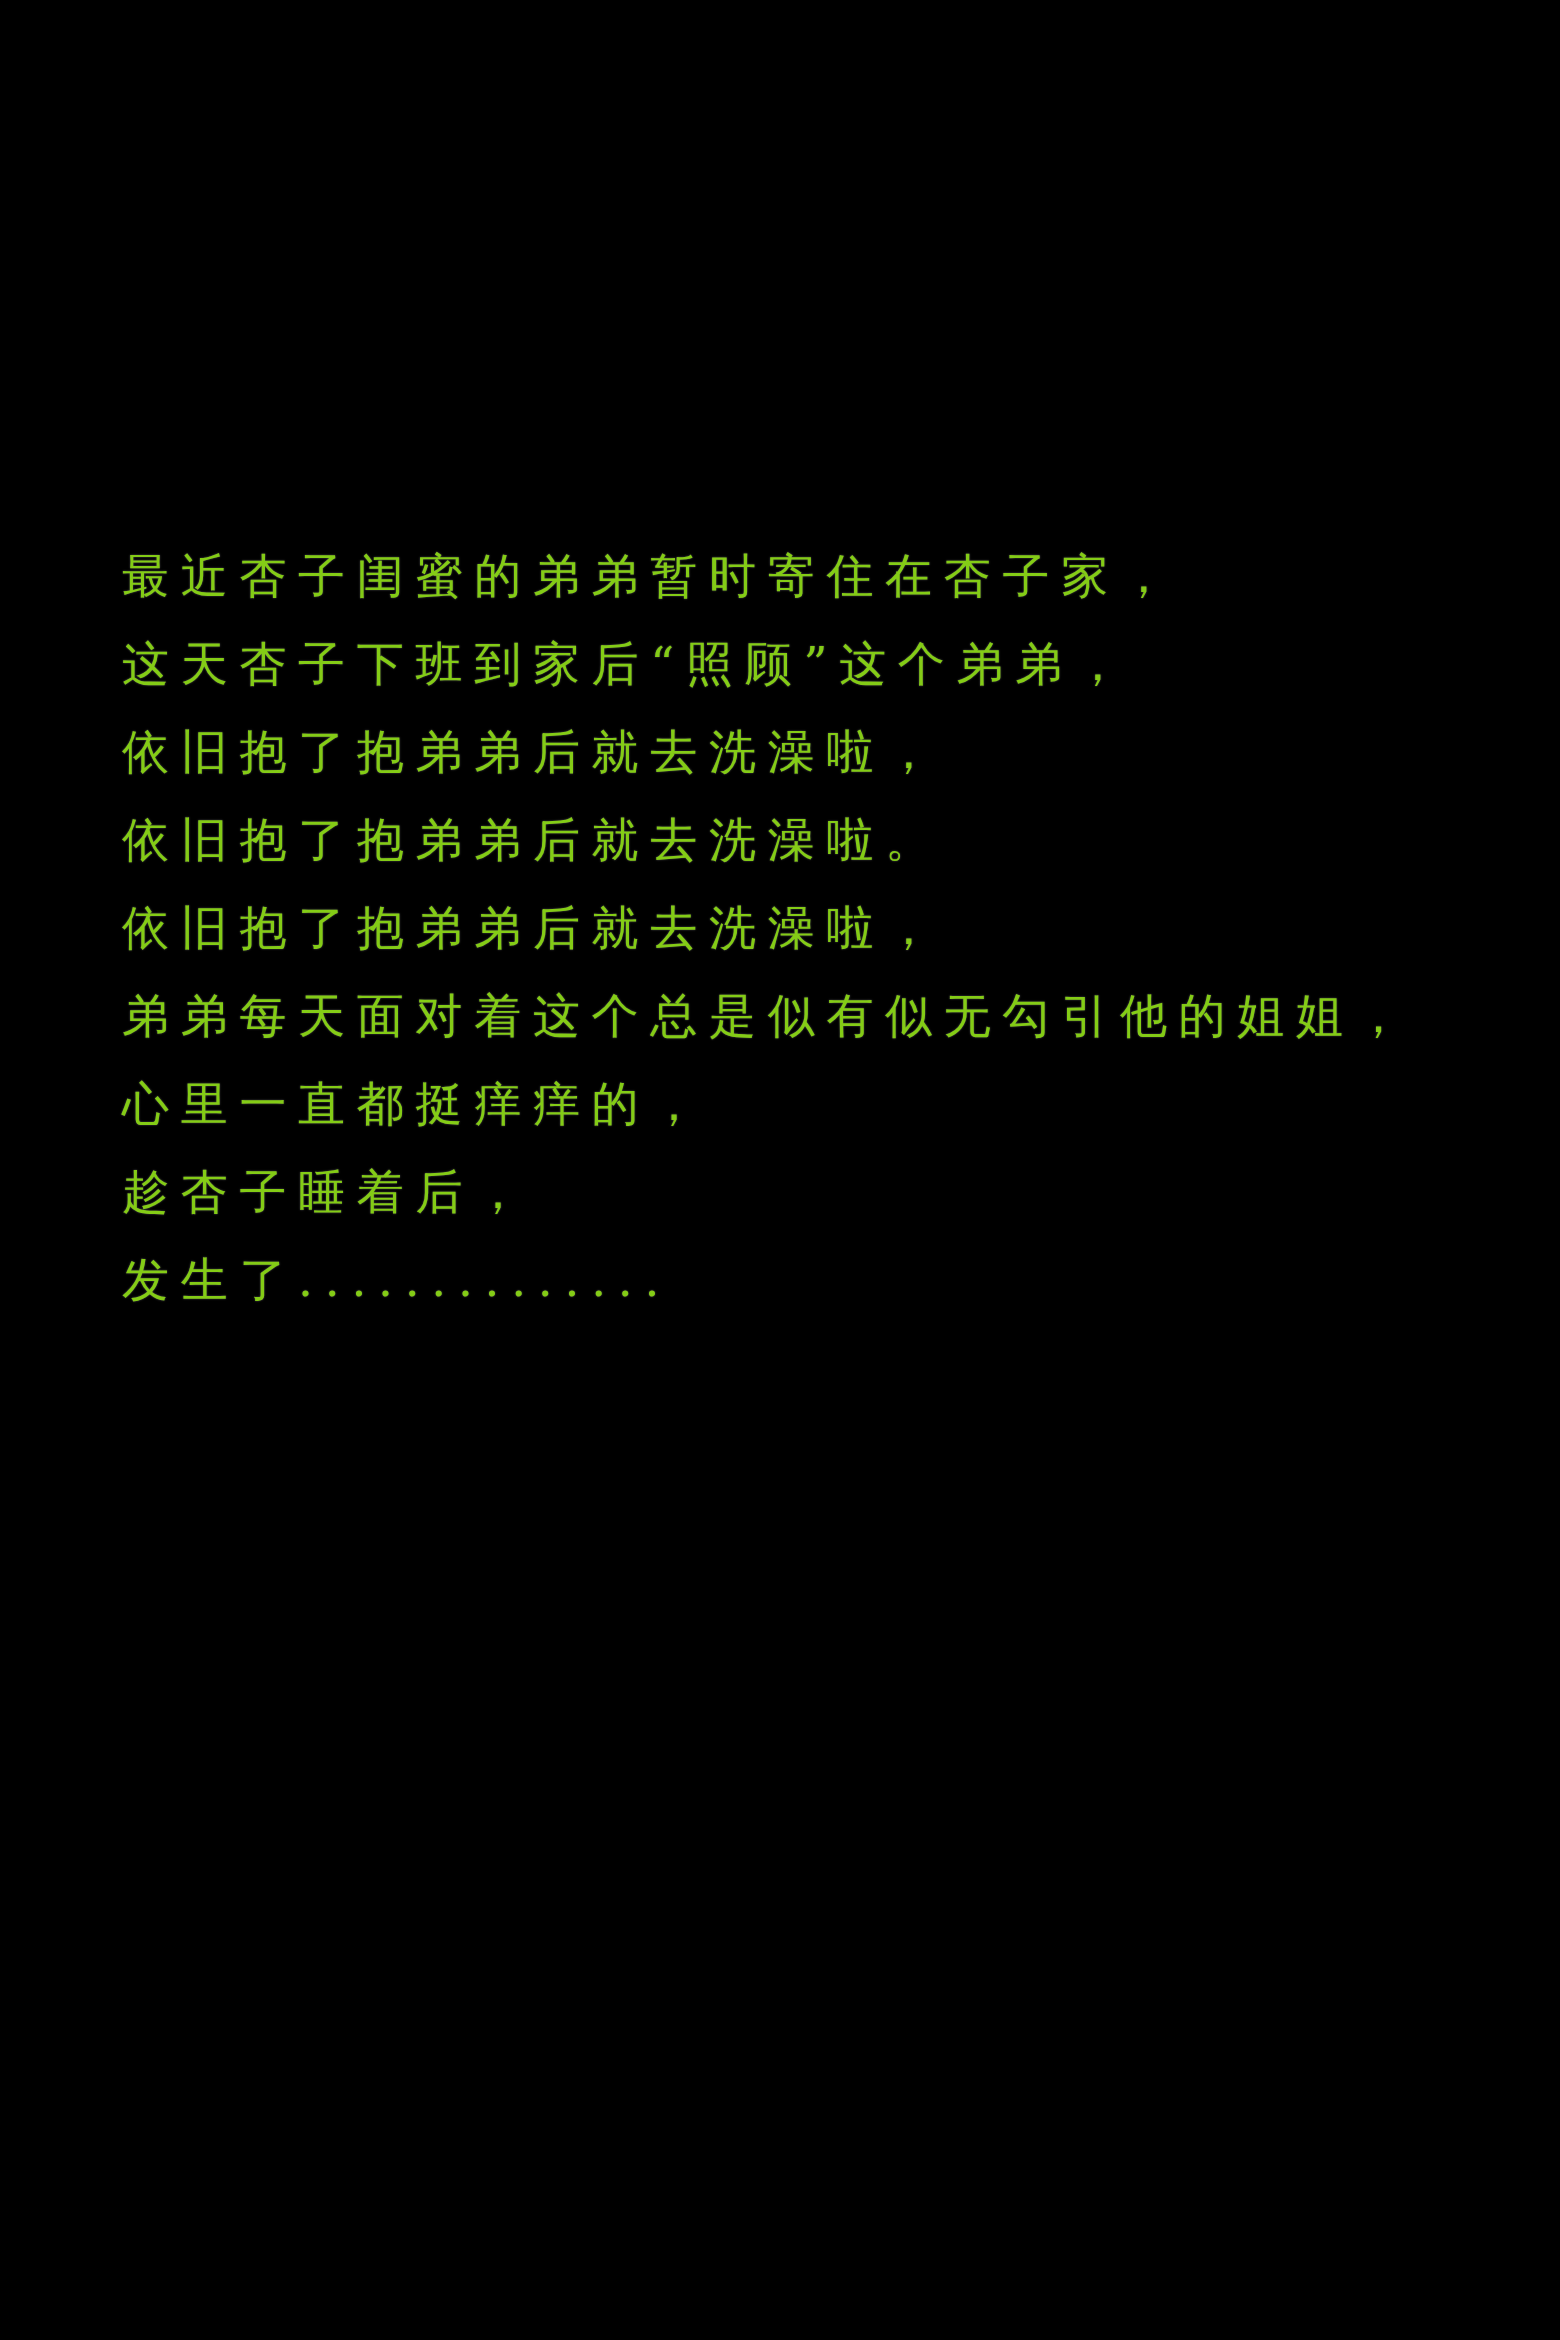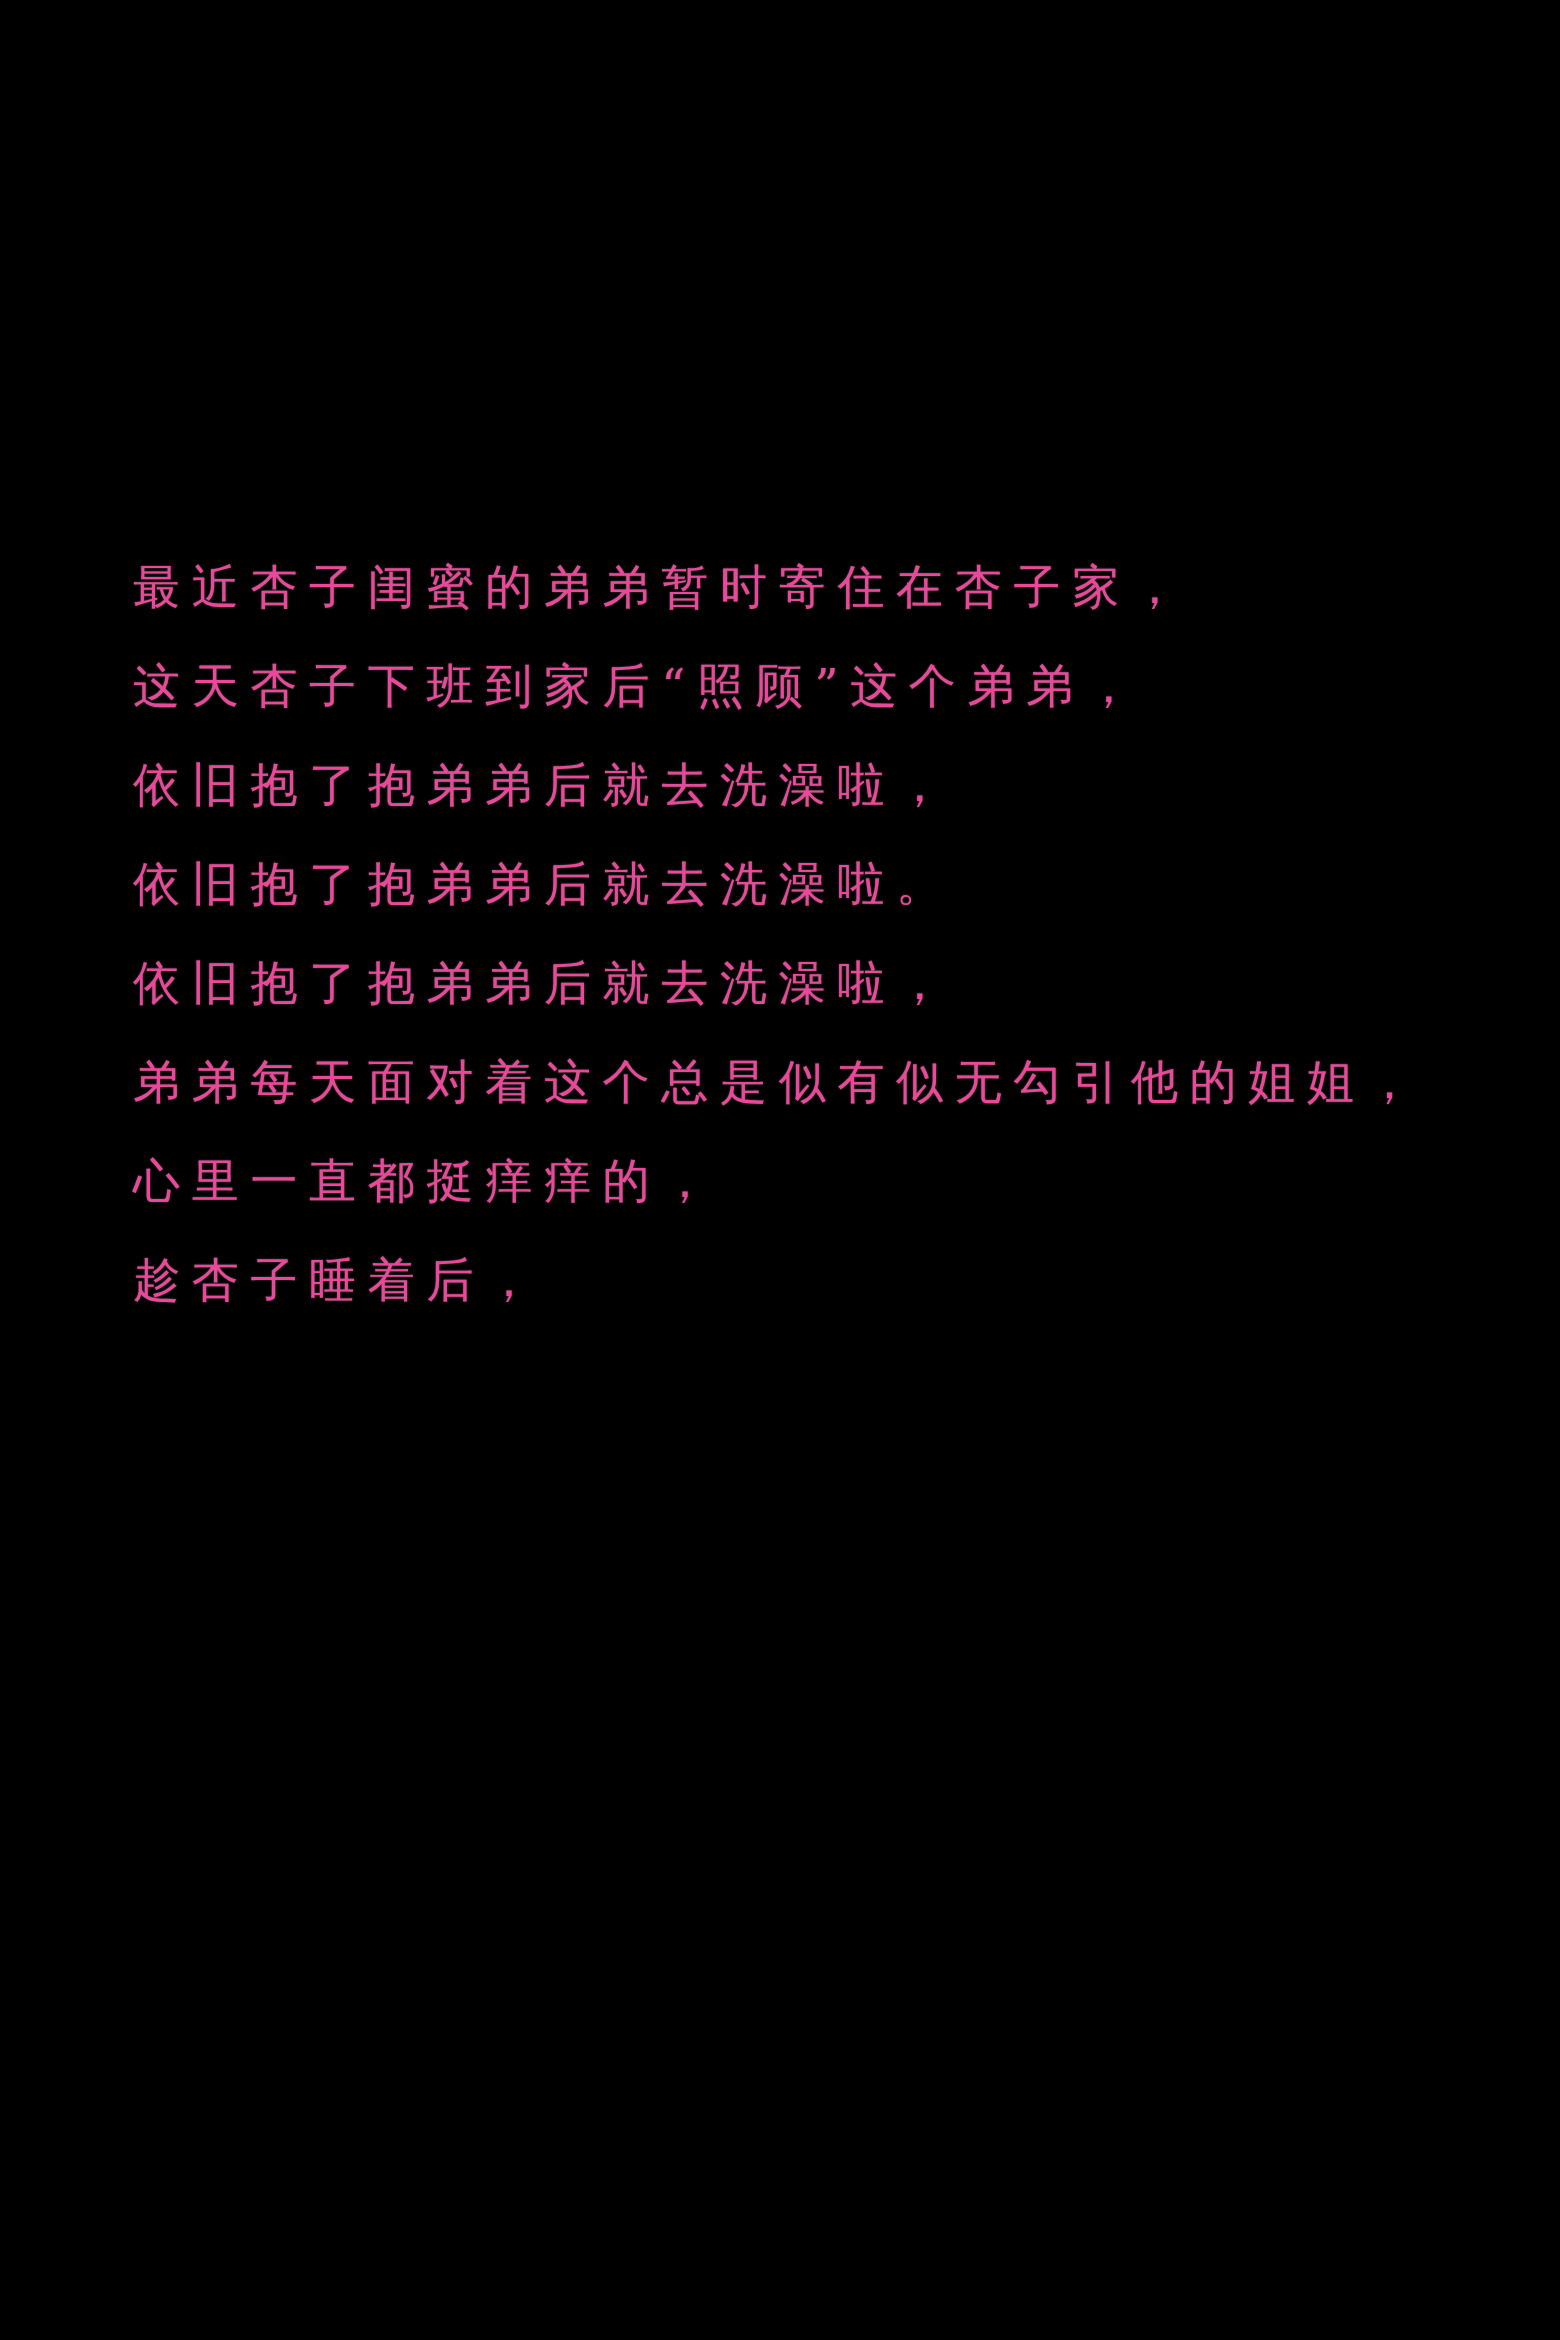--- a/index.html
+++ b/index.html
@@ -19,40 +19,41 @@
     inset: 0;
     background: #000000;
   }
   .story-block {
     position: absolute;
     left: 122px;
     top: 532px;
     width: 1385px;
   }
   .story-line {
-    margin: 11px;
+    margin: 0;
     padding: 0;
     height: 88px;
     line-height: 88px;
     font-size: 47px;
     letter-spacing: 11.7px;
-    color: #ec4899;
+    color: #84cc16;
     white-space: nowrap;
     text-shadow: 0 0 2px rgba(255,255,255,0.35);
     font-weight: 400;
   }
 </style>
 </head>
 <body>
 
 <div class="page">
   <div class="story-block">
     <p class="story-line">最近杏子闺蜜的弟弟暂时寄住在杏子家，</p>
     <p class="story-line">这天杏子下班到家后“照顾”这个弟弟，</p>
     <p class="story-line">依旧抱了抱弟弟后就去洗澡啦，</p>
     <p class="story-line">依旧抱了抱弟弟后就去洗澡啦。</p>
     <p class="story-line">依旧抱了抱弟弟后就去洗澡啦，</p>
     <p class="story-line">弟弟每天面对着这个总是似有似无勾引他的姐姐，</p>
     <p class="story-line">心里一直都挺痒痒的，</p>
     <p class="story-line">趁杏子睡着后，</p>
+    <p class="story-line">发生了..............</p>
   </div>
 </div>
 
 
 </body></html>

